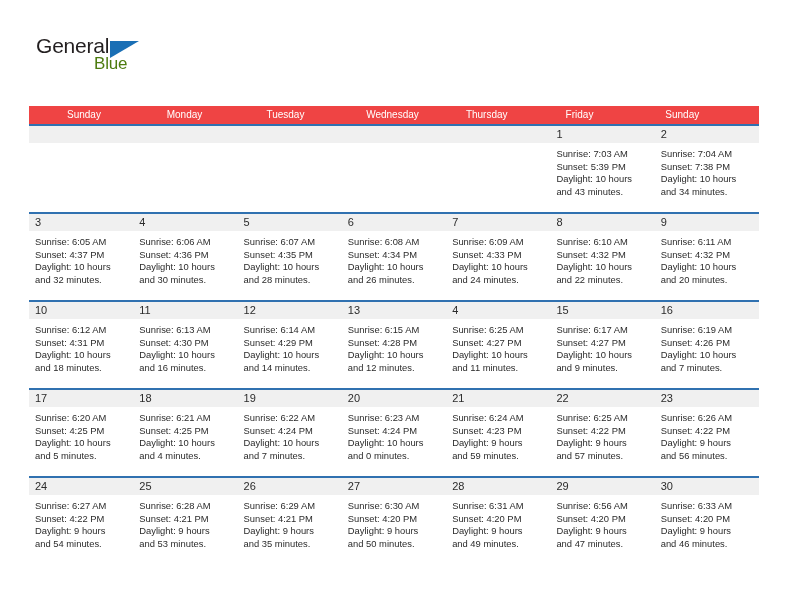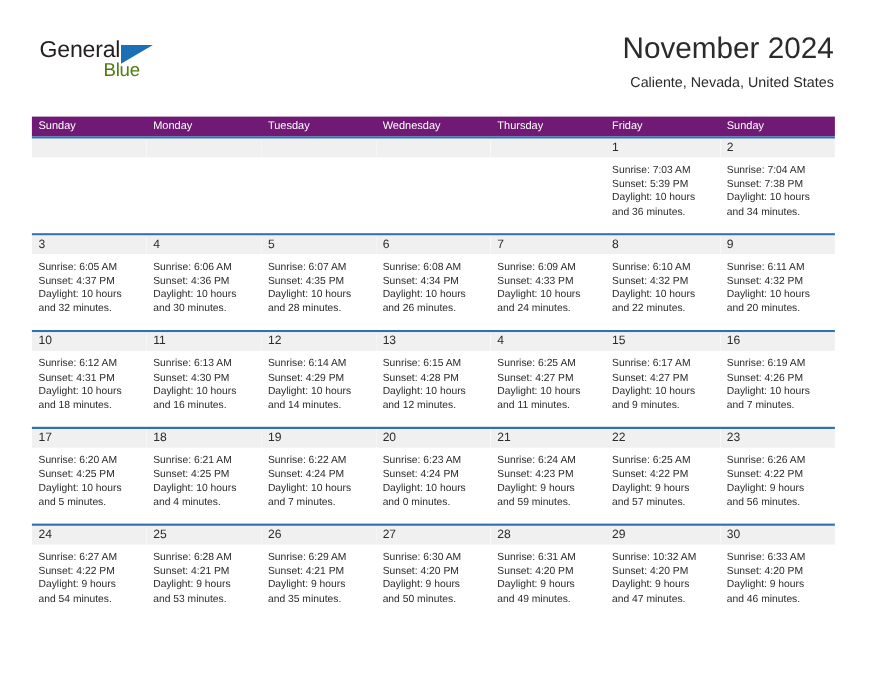--- a/index.html
+++ b/index.html
@@ -88,22 +88,23 @@
 
   
   .calendar {
     position: absolute;
     left: 29px;
     top: 106px;
     width: 730px;
   }
   .dow-row {
     display: flex;
-    background: #701a75;
+    background: #ef4444;
     height: 18px;
+    padding-left: 32px;
   }
   .dow-cell {
     flex: 1 1 0;
     color: #ffffff;
     font-size: 10px;
     line-height: 18px;
     padding-left: 6px;
     box-sizing: border-box;
     white-space: nowrap;
     font-family: "Liberation Sans", sans-serif;
@@ -149,24 +150,20 @@
 <div class="page">
 
   <div class="header">
 
     <div class="logo">
       <span class="logo-general">General</span>
       <span class="logo-tri"></span>
       <span class="logo-blue">Blue</span>
     </div>
 
-    <div class="title-wrap">
-      <div class="cal-title">November 2024</div>
-      <div class="cal-subtitle">Caliente, Nevada, United States</div>
-    </div>
 
   </div>
 
   <div class="calendar">
 
     <div class="dow-row">
       <div class="dow-cell">Sunday</div>
       <div class="dow-cell">Monday</div>
       <div class="dow-cell">Tuesday</div>
       <div class="dow-cell">Wednesday</div>
@@ -232,21 +229,21 @@
         </div>
       </div>
       <div class="day-cell">
         <div class="day-num-band">
             <div class="day-num">1</div>
           </div>
         <div class="day-body">
           <div class="day-line">Sunrise: 7:03 AM</div>
           <div class="day-line">Sunset: 5:39 PM</div>
           <div class="day-line">Daylight: 10 hours</div>
-          <div class="day-line">and 36 minutes.</div>
+          <div class="day-line">and 43 minutes.</div>
         </div>
       </div>
       <div class="day-cell">
         <div class="day-num-band">
             <div class="day-num">2</div>
           </div>
         <div class="day-body">
           <div class="day-line">Sunrise: 7:04 AM</div>
           <div class="day-line">Sunset: 7:38 PM</div>
           <div class="day-line">Daylight: 10 hours</div>
@@ -549,21 +546,21 @@
           <div class="day-line">Sunset: 4:20 PM</div>
           <div class="day-line">Daylight: 9 hours</div>
           <div class="day-line">and 49 minutes.</div>
         </div>
       </div>
       <div class="day-cell">
         <div class="day-num-band">
             <div class="day-num">29</div>
           </div>
         <div class="day-body">
-          <div class="day-line">Sunrise: 10:32 AM</div>
+          <div class="day-line">Sunrise: 6:56 AM</div>
           <div class="day-line">Sunset: 4:20 PM</div>
           <div class="day-line">Daylight: 9 hours</div>
           <div class="day-line">and 47 minutes.</div>
         </div>
       </div>
       <div class="day-cell">
         <div class="day-num-band">
             <div class="day-num">30</div>
           </div>
         <div class="day-body">

